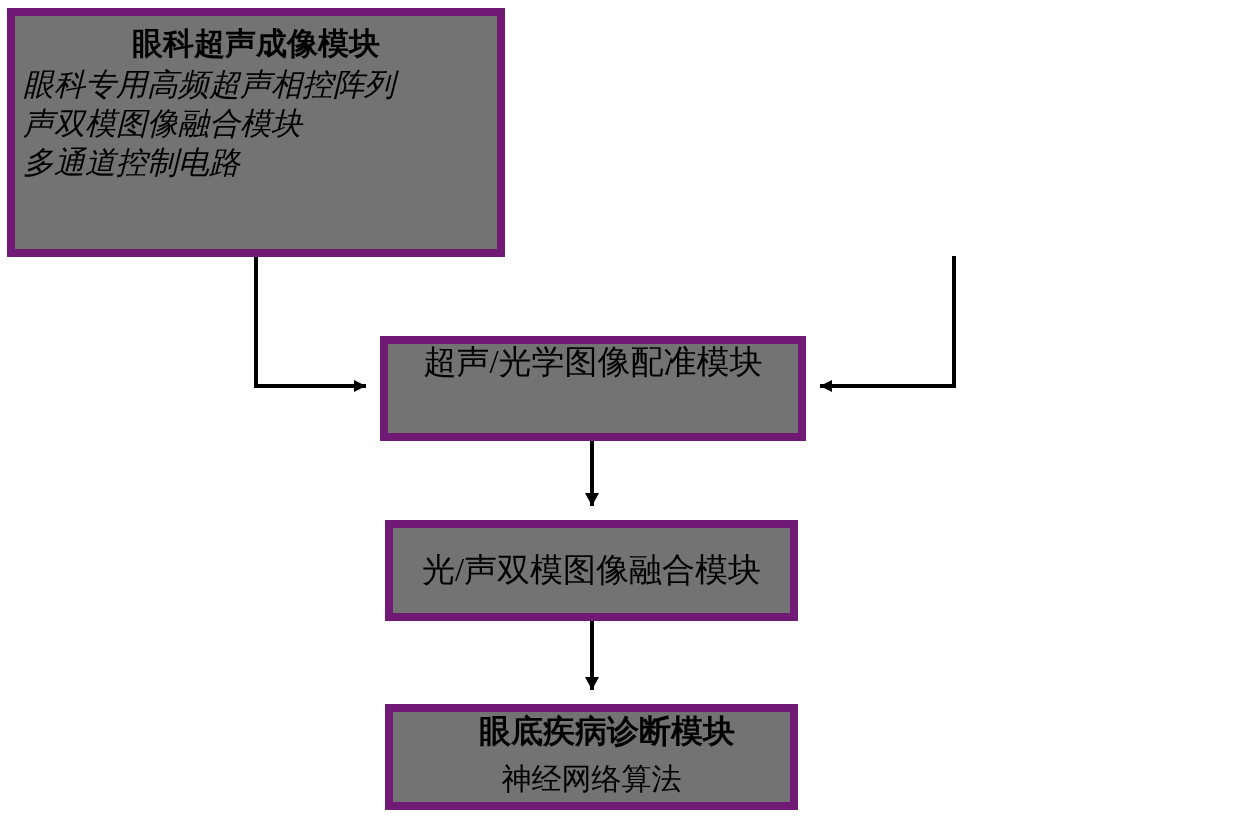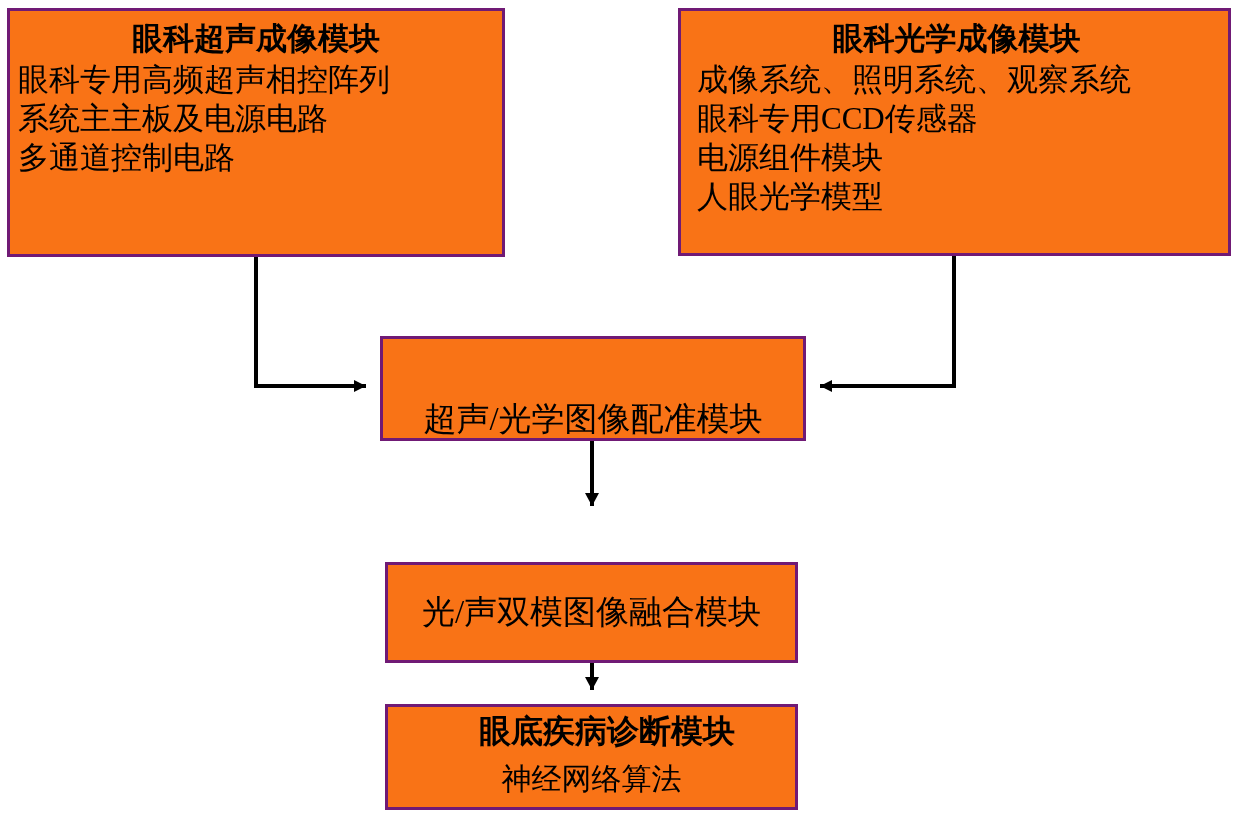--- a/index.html
+++ b/index.html
@@ -11,61 +11,62 @@
     position: relative;
     width: 1240px;
     height: 818px;
     background: #ffffff;
     font-family: "Liberation Serif", "DejaVu Serif", serif;
     overflow: hidden;
   }
   .node {
     position: absolute;
     box-sizing: border-box;
-    border: 3px solid #701a75;
-    background: #f97316;
+    border: 8px solid #701a75;
+    background: #737373;
   }
   .node-title {
     font-weight: bold;
     text-align: center;
     color: #000000;
     line-height: 1.12;
     white-space: nowrap;
   }
   .node-lines {
     color: #000000;
     line-height: 1.26;
   }
   .node-line {
     white-space: nowrap;
+    font-style: italic;
   }
 
   
   #node-ultrasound {
     left: 7px;  top: 8px;  width: 498px;  height: 249px;
     padding: 11px 8px 0 8px;
   }
   #node-optical {
     left: 678px; top: 8px; width: 553px; height: 248px;
     padding: 11px 8px 0 12px;
   }
   #node-ultrasound .node-title,
   #node-optical .node-title { font-size: 31px; }
   #node-ultrasound .node-lines,
   #node-optical .node-lines { font-size: 31px; margin-top: 3px; }
   #node-optical .node-lines { padding-left: 4px; }
 
   
   #node-registration {
     left: 380px; top: 336px; width: 426px; height: 105px;
-    display: flex; align-items: flex-end; justify-content: center;
+    display: flex; align-items: flex-start; justify-content: center;
   }
   #node-fusion {
     left: 385px; top: 520px; width: 413px; height: 101px;
-    display: flex; align-items: center; justify-content: center; margin-top: 42px;
+    display: flex; align-items: center; justify-content: center;
   }
   #node-registration .node-title,
   #node-fusion .node-title { font-weight: normal; font-size: 33px; }
 
   
   #node-diagnosis {
     left: 385px; top: 704px; width: 413px; height: 106px;
     display: flex; flex-direction: column;
     align-items: center; justify-content: center;
   }
@@ -115,34 +116,25 @@
 
     <g>
       <path d="M592,621 L592,690" fill="none" stroke="#000000" stroke-width="4" marker-end="url(#ah-down)"></path>
     </g>
   </svg>
 
   <div class="node" id="node-ultrasound">
     <div class="node-title">眼科超声成像模块</div>
     <div class="node-lines">
       <div class="node-line">眼科专用高频超声相控阵列</div>
-      <div class="node-line">系统主主板及电源电路</div>
+      <div class="node-line">声双模图像融合模块</div>
       <div class="node-line">多通道控制电路</div>
     </div>
   </div>
 
-  <div class="node" id="node-optical">
-    <div class="node-title">眼科光学成像模块</div>
-    <div class="node-lines">
-      <div class="node-line">成像系统、照明系统、观察系统</div>
-      <div class="node-line">眼科专用CCD传感器</div>
-      <div class="node-line">电源组件模块</div>
-      <div class="node-line">人眼光学模型</div>
-    </div>
-  </div>
 
   <div class="node" id="node-registration">
     <div class="node-title">超声/光学图像配准模块</div>
   </div>
 
   <div class="node" id="node-fusion">
     <div class="node-title">光/声双模图像融合模块</div>
   </div>
 
   <div class="node" id="node-diagnosis">

